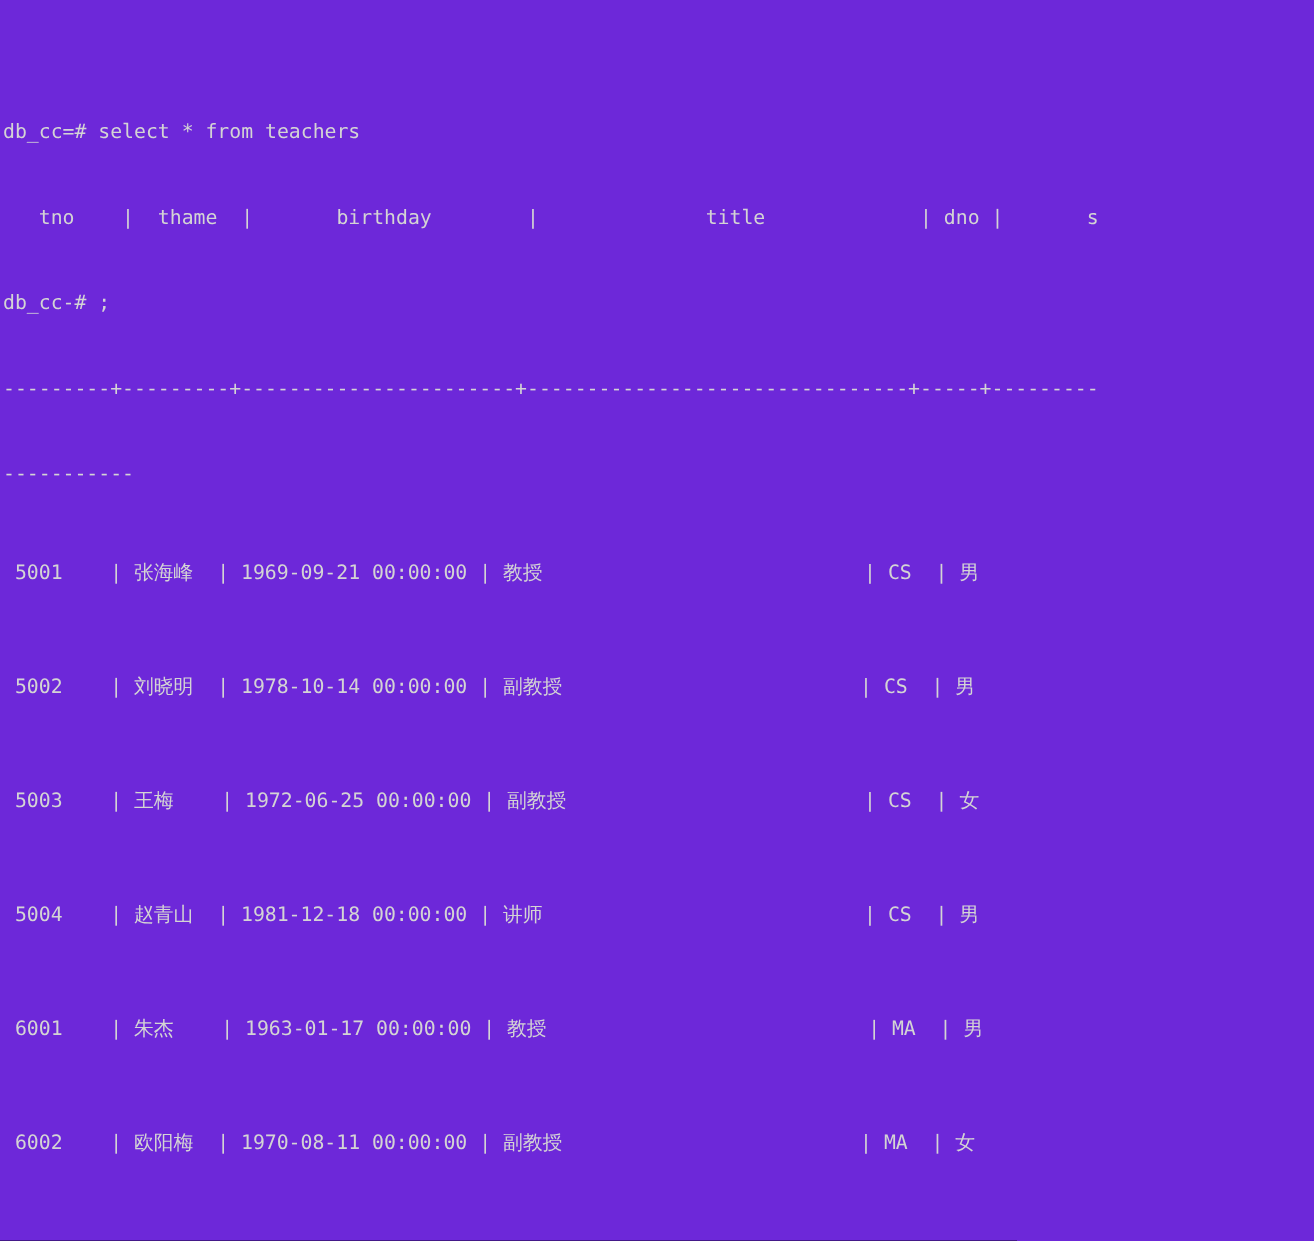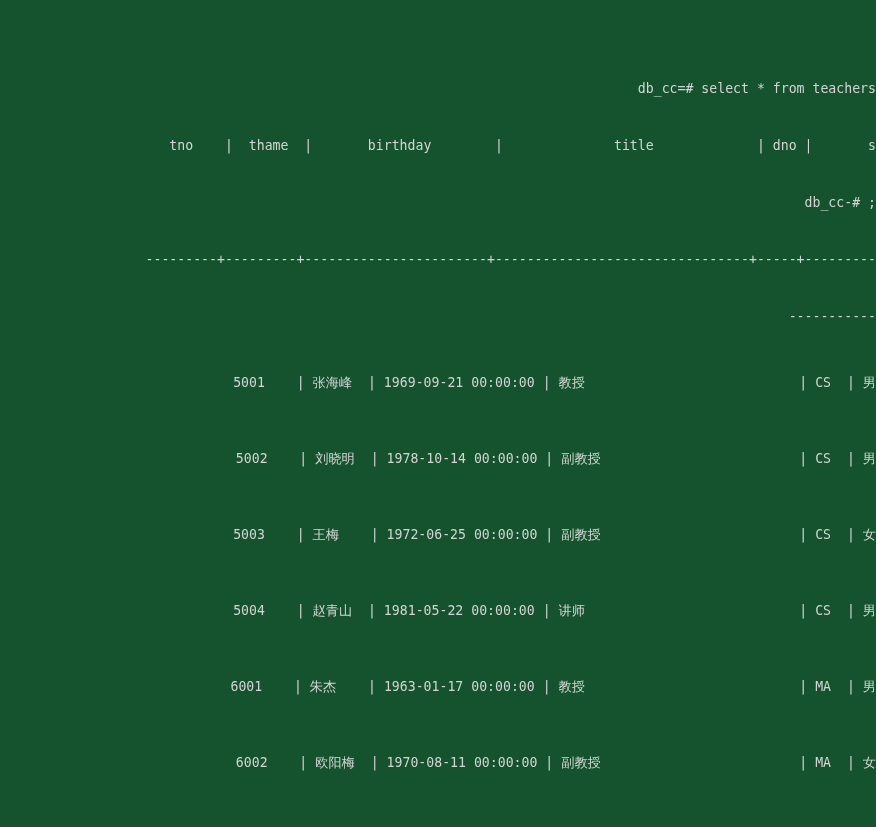--- a/index.html
+++ b/index.html
@@ -9,30 +9,29 @@
     background: #000000;
   }
   body {
     width: 876px;
     height: 827px;
     overflow: hidden;
   }
   #terminal {
     width: 876px;
     height: 827px;
-    background: #14532d;
+    background: #6d28d9;
     color: #d4d4d4;
     font-family: "DejaVu Sans Mono", "Liberation Mono", monospace;
     font-size: 13.2px;
     line-height: 19px;
     padding: 3px 0 0 2px;
     box-sizing: border-box;
     white-space: pre;
     letter-spacing: 0px;
-    text-align: right;
     -webkit-font-smoothing: none;
   }
   .line {
     white-space: pre;
     height: 19px;
     overflow: visible;
   }
   
   .cjk-row {
     height: 38px;
@@ -46,21 +45,21 @@
 
   
   <div class="line">db_cc=# select * from teachers</div>
   <div class="line">   tno    |  thame  |       birthday        |              title             | dno |       s</div>
   <div class="line">db_cc-# ;</div>
   <div class="line">---------+---------+-----------------------+--------------------------------+-----+---------</div>
   <div class="line">-----------</div>
   <div class="line cjk-row"> 5001    | 张海峰  | 1969-09-21 00:00:00 | 教授                           | CS  | 男</div>
   <div class="line cjk-row"> 5002    | 刘晓明  | 1978-10-14 00:00:00 | 副教授                         | CS  | 男</div>
   <div class="line cjk-row"> 5003    | 王梅    | 1972-06-25 00:00:00 | 副教授                         | CS  | 女</div>
-  <div class="line cjk-row"> 5004    | 赵青山  | 1981-05-22 00:00:00 | 讲师                           | CS  | 男</div>
+  <div class="line cjk-row"> 5004    | 赵青山  | 1981-12-18 00:00:00 | 讲师                           | CS  | 男</div>
   <div class="line cjk-row"> 6001    | 朱杰    | 1963-01-17 00:00:00 | 教授                           | MA  | 男</div>
   <div class="line cjk-row"> 6002    | 欧阳梅  | 1970-08-11 00:00:00 | 副教授                         | MA  | 女</div>
   
   
 
   
   
   
   
   

